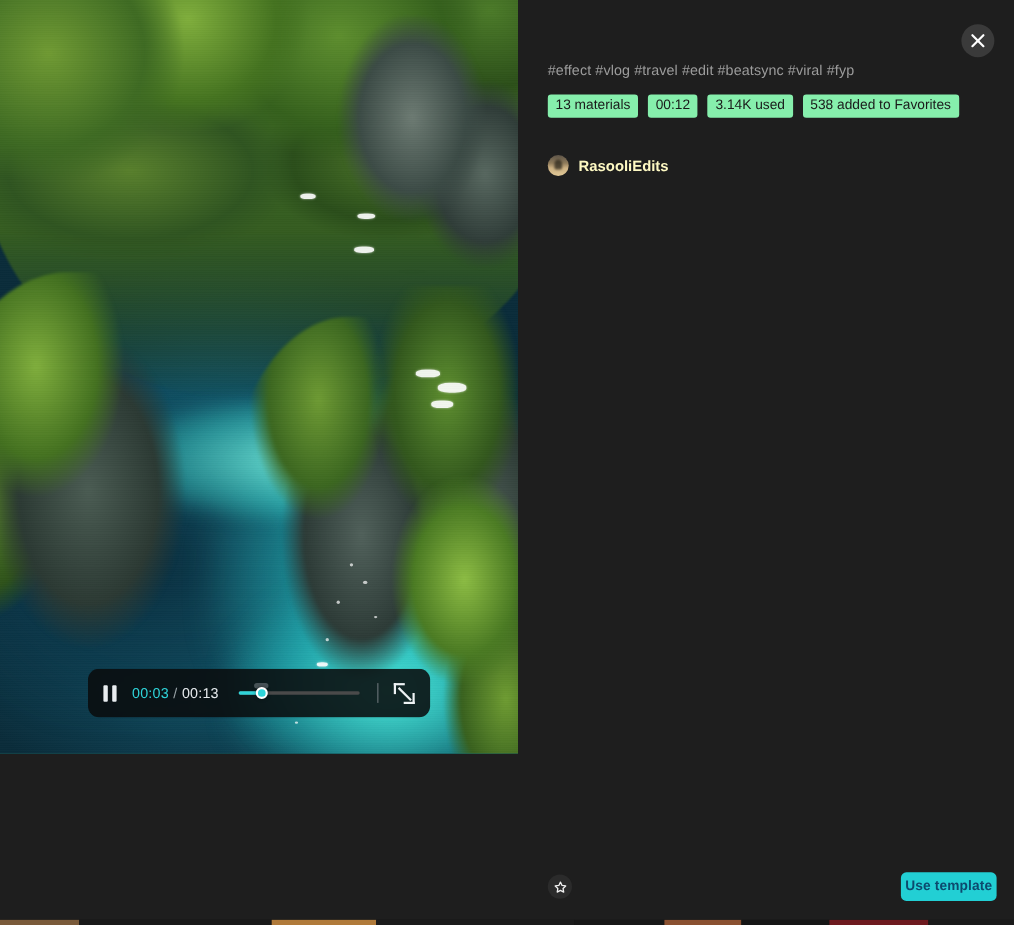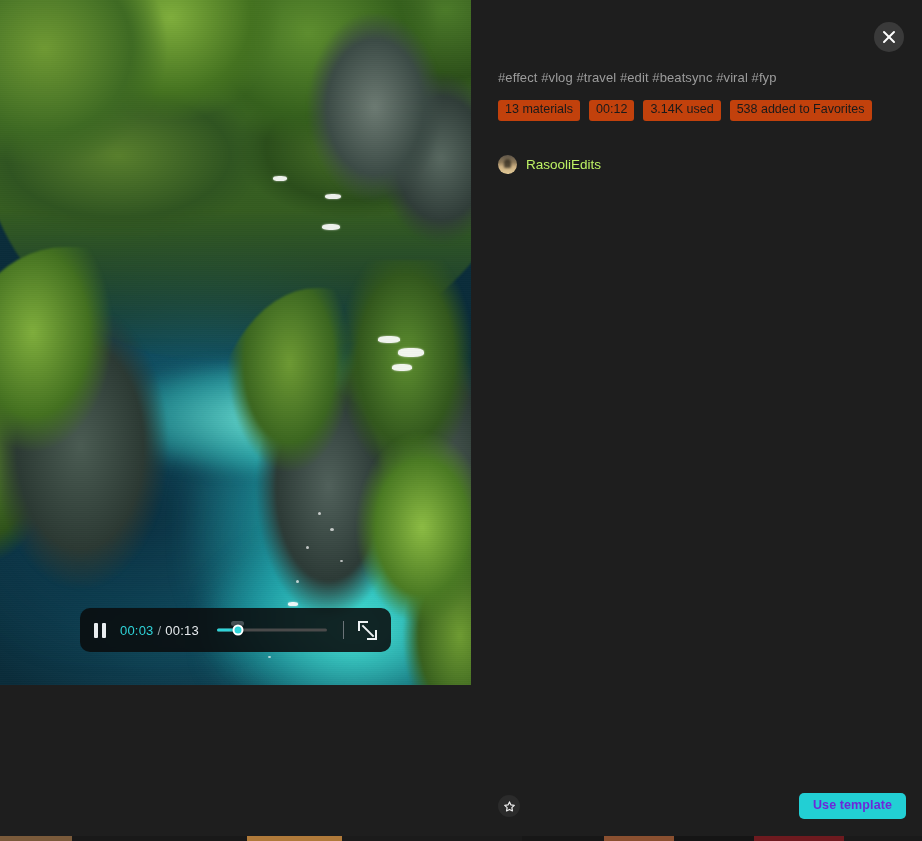--- a/index.html
+++ b/index.html
@@ -314,35 +314,34 @@
 
   .title {
     color: #ffffff;
     font-size: 25px;
     font-weight: bold;
     letter-spacing: -0.2px;
     line-height: 1.15;
   }
 
   .tags {
-    margin-top: 14px;
     color: #9c9c9c;
     font-size: 13px;
     letter-spacing: .1px;
   }
 
   .badges {
     margin-top: 15px;
     display: flex;
     gap: 9px;
     align-items: center;
     flex-wrap: wrap;
   }
   .badge {
-    background: #c2410c;
+    background: #86efac;
     color: #1a1a1a;
     font-size: 12.5px;
     padding: 2px 7px 3px;
     border-radius: 3px;
     white-space: nowrap;
     line-height: 1.25;
   }
 
   .author-row {
     margin-top: 34px;
@@ -362,23 +361,23 @@
   .avatar::after {
     content: "";
     position: absolute;
     left: 30%; top: 22%;
     width: 40%; height: 46%;
     background: rgba(45,40,30,.75);
     border-radius: 50% 50% 20% 20%;
     filter: blur(1px);
   }
   .author-name {
-    color: #bef264;
+    color: #fef9c3;
     font-size: 13.5px;
-    font-weight: normal;
+    font-weight: bold;
   }
   .posted {
     margin-top: 12px;
     color: #b6b6b6;
     font-size: 13px;
   }
 
   
   .action-bar {
     position: absolute;
@@ -392,26 +391,26 @@
   .fav-btn {
     width: 22px; height: 22px;
     border-radius: 50%;
     background: #2b2b2b;
     display: flex; align-items: center; justify-content: center;
     cursor: pointer;
     border: none;
   }
   .use-template-btn {
     background: #22cfd4;
-    color: #6d28d9;
+    color: #0c4a6e;
     font-size: 12.5px;
     font-weight: bold;
     border: none;
     border-radius: 5px;
-    padding: 5px 14px 6px;
+    padding: 5px 4px 6px;
     cursor: pointer;
     line-height: 1.2;
     letter-spacing: .1px;
   }
 </style>
 </head>
 <body>
 
 <div class="screen">
 

